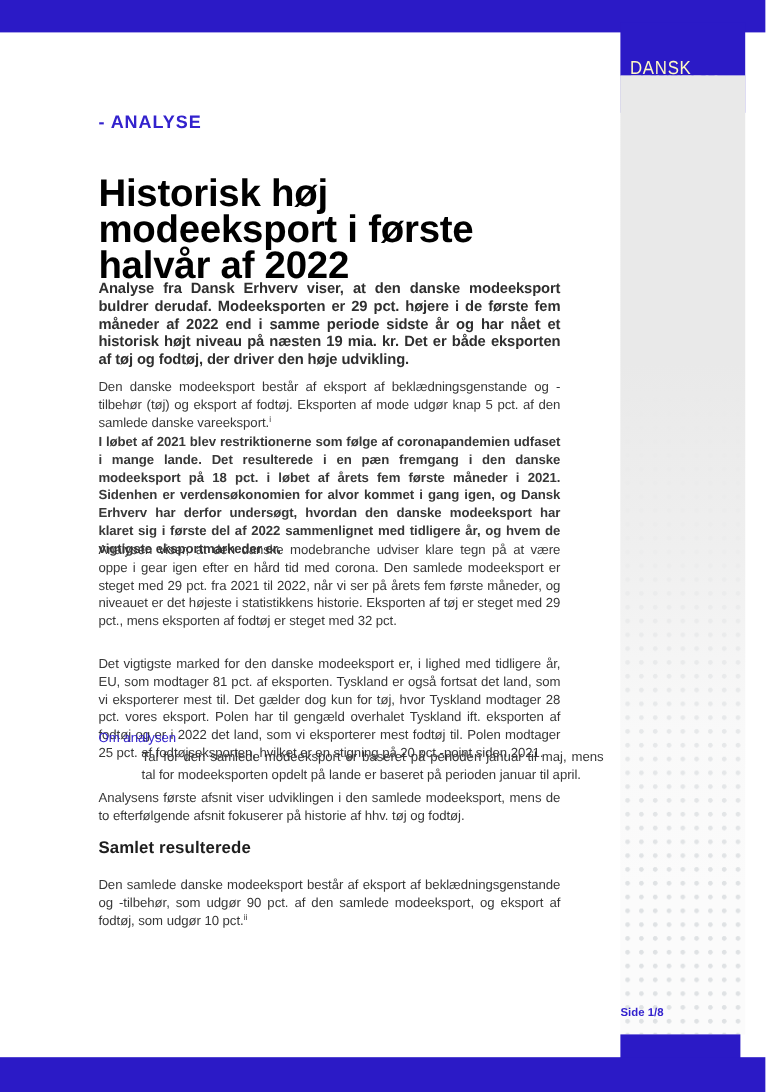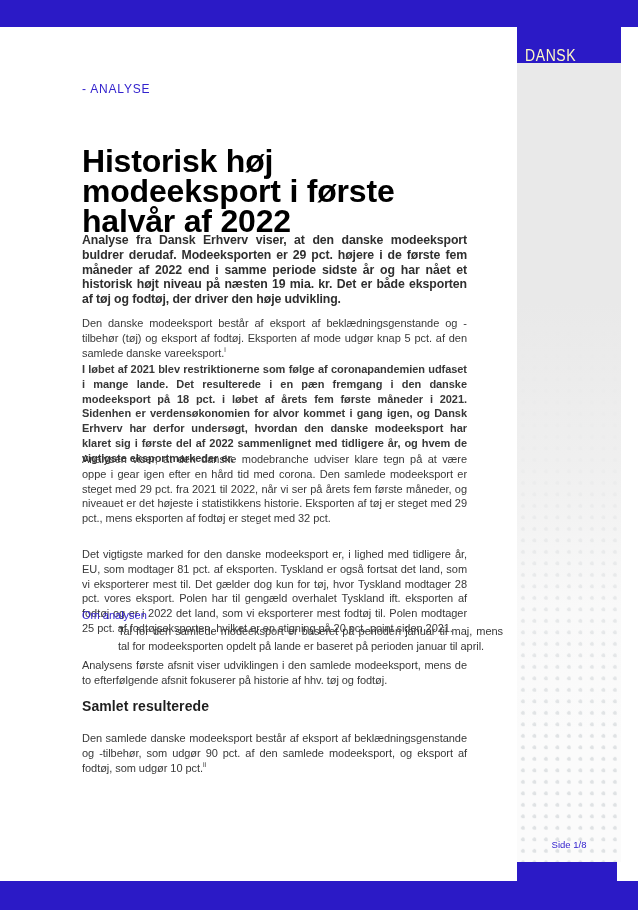--- a/index.html
+++ b/index.html
@@ -29,38 +29,38 @@
   .side-rail {
     position: absolute; left: 517px; top: 63px; width: 104px; height: 799px;
     background-image:
       linear-gradient(to bottom, #e9e9e9 0%, #e9e9e9 30%, rgba(238,238,238,0.9) 50%, rgba(245,245,245,0.35) 68%, rgba(250,250,250,0) 85%),
       radial-gradient(circle at 6px 6px, #dfe2e4 1.7px, rgba(0,0,0,0) 2.2px);
     background-color: #fbfbfb;
     background-size: 100% 100%, 11.5px 11.5px;
   }
   .page-label {
     position: absolute; left: 517px; top: 839px; width: 104px;
-    text-align: center; font-size: 9.5px; font-weight: 400; color: #3322cd;
+    font-size: 9.5px; font-weight: 700; color: #3322cd;
   }
   .footer-block {
     position: absolute; left: 517px; top: 862px; width: 100px; height: 48px;
     background: #2b1ac6;
   }
   .bottom-bar {
     position: absolute; left: 0; top: 881px; width: 638px; height: 29px;
     background: #2b1ac6;
   }
 
   
   .content { position: absolute; left: 82px; top: 0; width: 385px; height: 910px; }
   .content > * { position: absolute; left: 0; width: 385px; }
 
   .kicker {
-    top: 82px;
-    color: #3322cd; font-size: 12px; font-weight: 400; letter-spacing: 0.8px;
+    top: 94px;
+    color: #3322cd; font-size: 15px; font-weight: 700; letter-spacing: 0.8px;
   }
   .doc-title {
     top: 146px;
     color: #000000; font-size: 32px; line-height: 30px; font-weight: 700;
     letter-spacing: -0.2px;
   }
   .intro {
     top: 233px;
     color: #2f2f2f; font-size: 12.3px; line-height: 14.8px; font-weight: 700;
     text-align: justify; letter-spacing: -0.1px;

